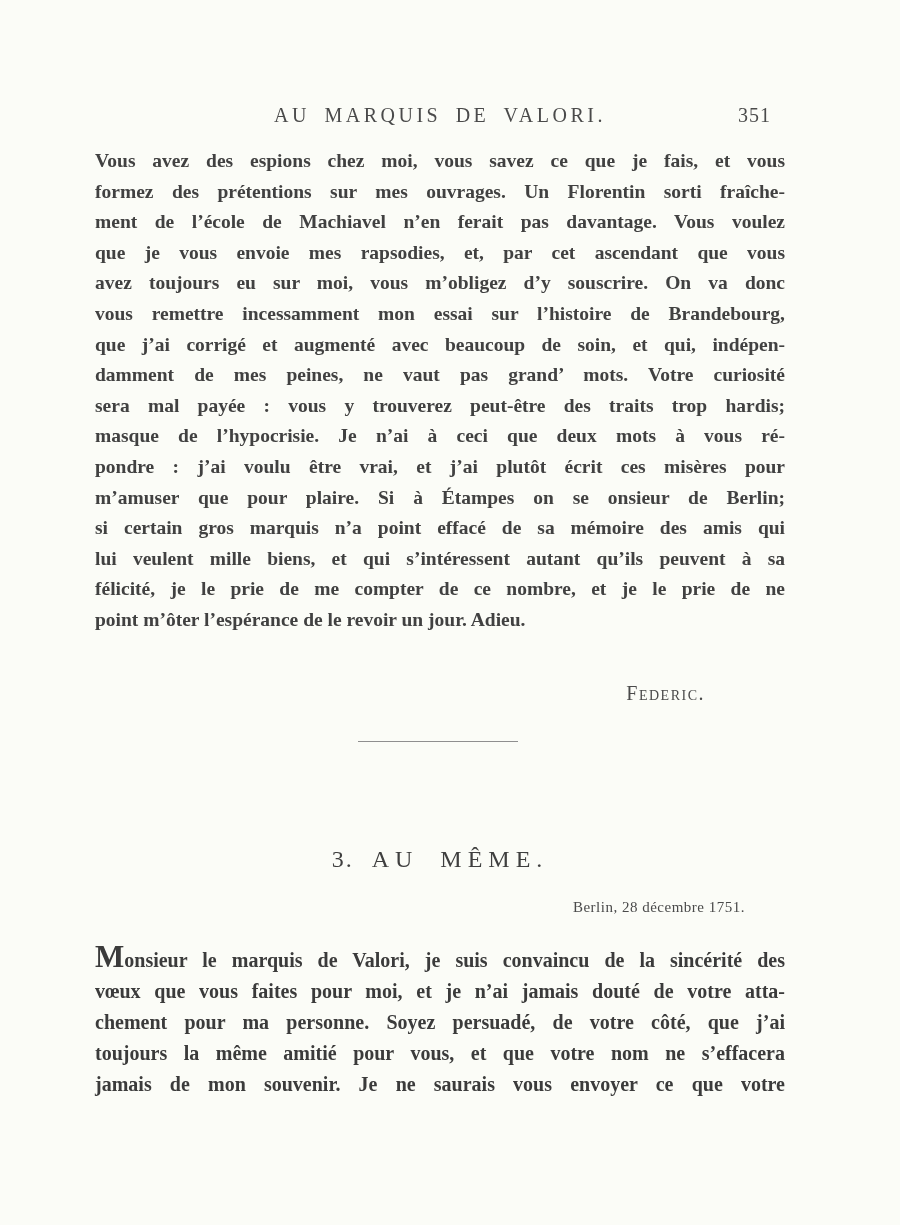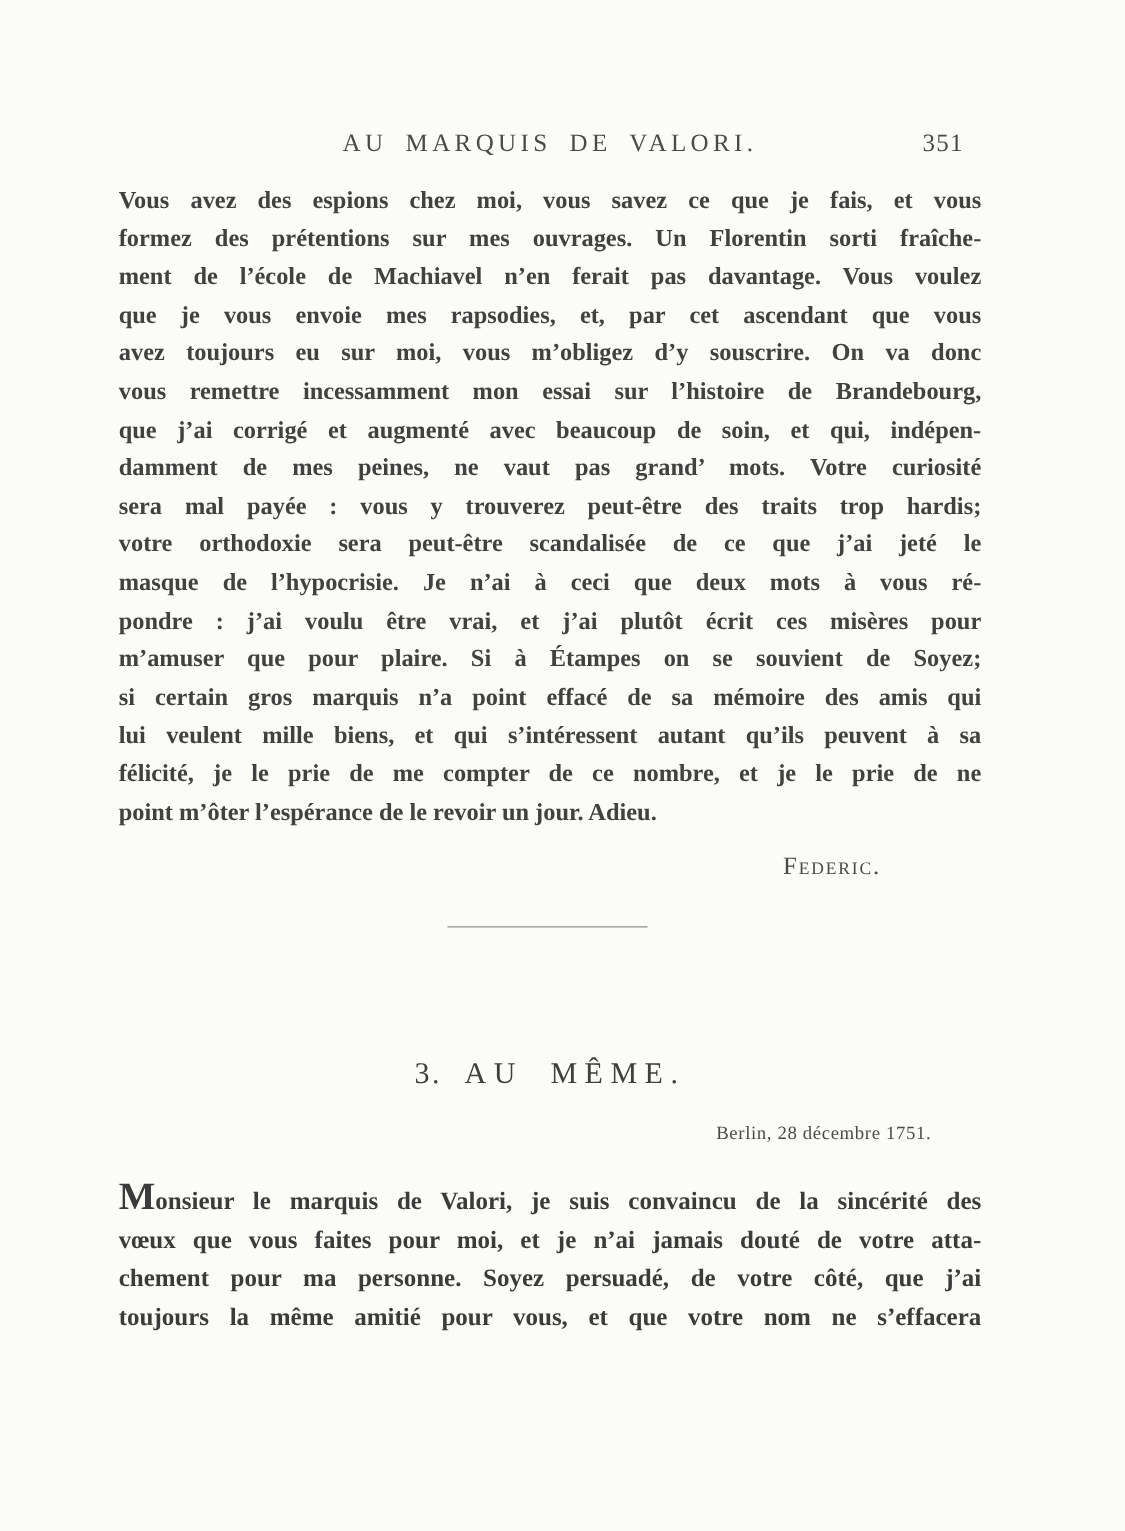--- a/index.html
+++ b/index.html
@@ -71,24 +71,23 @@
   <div class="para1">
     <div class="jline">Vous avez des espions chez moi, vous savez ce que je fais, et vous</div>
     <div class="jline">formez des prétentions sur mes ouvrages.  Un Florentin sorti fraîche-</div>
     <div class="jline">ment de l’école de Machiavel n’en ferait pas davantage.  Vous voulez</div>
     <div class="jline">que je vous envoie mes rapsodies, et, par cet ascendant que vous</div>
     <div class="jline">avez toujours eu sur moi, vous m’obligez d’y souscrire.  On va donc</div>
     <div class="jline">vous remettre incessamment mon essai sur l’histoire de Brandebourg,</div>
     <div class="jline">que j’ai corrigé et augmenté avec beaucoup de soin, et qui, indépen-</div>
     <div class="jline">damment de mes peines, ne vaut pas grand’ mots.  Votre curiosité</div>
     <div class="jline">sera mal payée : vous y trouverez peut-être des traits trop hardis;</div>
-    <div class="jline">votre orthodoxie sera peut-être scandalisée de ce que j’ai jeté le</div>
     <div class="jline">masque de l’hypocrisie.  Je n’ai à ceci que deux mots à vous ré-</div>
     <div class="jline">pondre : j’ai voulu être vrai, et j’ai plutôt écrit ces misères pour</div>
-    <div class="jline">m’amuser que pour plaire.  Si à Étampes on se souvient de Soyez;</div>
+    <div class="jline">m’amuser que pour plaire.  Si à Étampes on se onsieur de Berlin;</div>
     <div class="jline">si certain gros marquis n’a point effacé de sa mémoire des amis qui</div>
     <div class="jline">lui veulent mille biens, et qui s’intéressent autant qu’ils peuvent à sa</div>
     <div class="jline">félicité, je le prie de me compter de ce nombre, et je le prie de ne</div>
     <div class="jline last">point m’ôter l’espérance de le revoir un jour.  Adieu.</div>
   </div>
 
   <div class="signature">Federic.</div>
 
   <div class="divider"></div>
 
@@ -96,15 +95,16 @@
     <span class="section-number">3.</span><span class="section-title">AU MÊME.</span>
   </div>
 
   <div class="dateline">Berlin, 28 décembre 1751.</div>
 
   <div class="para2">
     <div class="jline"><span class="initial">M</span><span>onsieur le marquis de Valori, je suis convaincu de la sincérité des</span></div>
     <div class="jline">vœux que vous faites pour moi, et je n’ai jamais douté de votre atta-</div>
     <div class="jline">chement pour ma personne.  Soyez persuadé, de votre côté, que j’ai</div>
     <div class="jline">toujours la même amitié pour vous, et que votre nom ne s’effacera</div>
+    <div class="jline">jamais de mon souvenir.  Je ne saurais vous envoyer ce que votre</div>
   </div>
 
 </div>
 
 </body></html>

